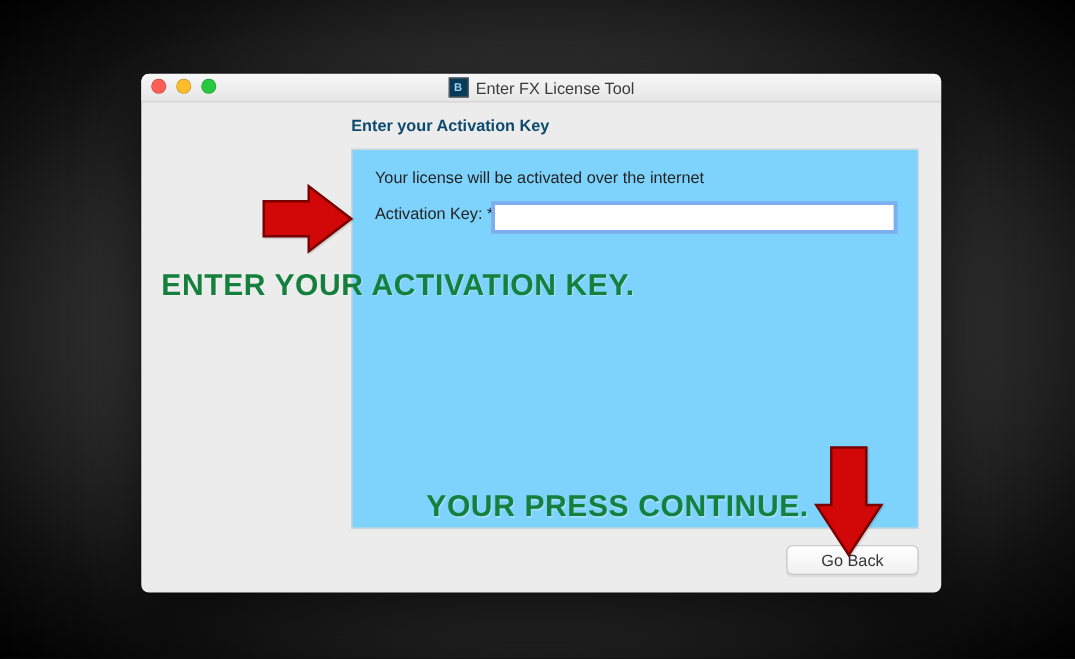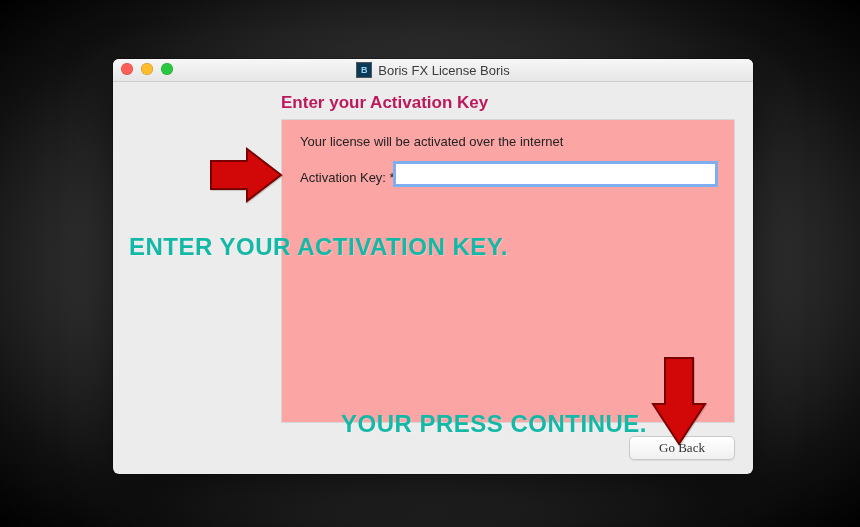--- a/index.html
+++ b/index.html
@@ -71,43 +71,43 @@
     justify-content: center;
     font-size: 9px;
     font-weight: bold;
     color: #9fd3f0;
     font-family: Arial, sans-serif;
   }
   .heading {
     position: absolute;
     left: 168px;
     top: 34px;
-    font-size: 17px;
+    font-size: 13px;
     font-weight: bold;
-    color: #be185d;
+    color: #0c4a6e;
   }
   .panel {
     position: absolute;
     left: 168px;
     top: 60px;
     width: 454px;
     height: 304px;
-    background: #fca5a5;
+    background: #7dd3fc;
     border: 1px solid #d6d6d6;
     box-sizing: border-box;
     padding: 14px 18px;
     font-size: 13px;
     color: #222;
   }
   .info-line {
     margin-bottom: 14px;
   }
   .row {
     display: flex;
-    align-items: flex-end;
+    align-items: flex-start;
     gap: 0;
   }
   .row label {
     white-space: nowrap;
     font-size: 13px;
   }
   .key-input {
     flex: 1;
     height: 22px;
     border: 1px solid #b9b9b9;
@@ -117,21 +117,20 @@
     font-size: 13px;
     box-sizing: border-box;
     background: #fff;
   }
   .buttons {
     position: absolute;
     right: 18px;
     bottom: 14px;
     display: flex;
     gap: 10px;
-    font-family: Liberation Serif, serif;
   }
   .mac-btn {
     min-width: 80px;
     height: 22px;
     border-radius: 5px;
     background: linear-gradient(#ffffff, #f0f0f0);
     border: 1px solid #c9c9c9;
     font-size: 13px;
     color: #333;
     display: flex;
@@ -139,28 +138,27 @@
     justify-content: center;
     box-shadow: 0 1px 0 rgba(255,255,255,0.7) inset, 0 1px 1px rgba(0,0,0,0.08);
     cursor: default;
     padding: 0 12px;
   }
   .mac-btn.disabled { color: #9a9a9a; }
 
   
   .annot-text {
     position: absolute;
-    color: #14b8a6;
+    color: #15803d;
     font-family: Arial, Helvetica, sans-serif;
     font-weight: 900;
     font-size: 24px;
     letter-spacing: 0.5px;
     text-shadow: 1px 1px 0 rgba(255,255,255,0.25);
     white-space: nowrap;
-    margin-top: 18px;
   }
   .arrow {
     position: absolute;
     filter: drop-shadow(1px 1px 0 rgba(0,0,0,0.15));
   }
 </style>
 </head>
 <body>
 
 <div class="vignette"></div>
@@ -168,21 +166,21 @@
 <div class="window">
 
   <div class="titlebar">
     <div class="traffic">
       <div class="dot red"></div>
       <div class="dot yellow"></div>
       <div class="dot green"></div>
     </div>
     <div class="title-wrap">
       <span class="app-icon">B</span>
-      <span>Boris FX License Boris</span>
+      <span>Enter FX License Tool</span>
     </div>
   </div>
 
   <div class="heading">Enter your Activation Key</div>
 
   <div class="panel">
     <div class="info-line">Your license will be activated over the internet</div>
     <div class="row">
       <label>Activation Key: *</label>
       <input class="key-input" type="text" value="" style="">

